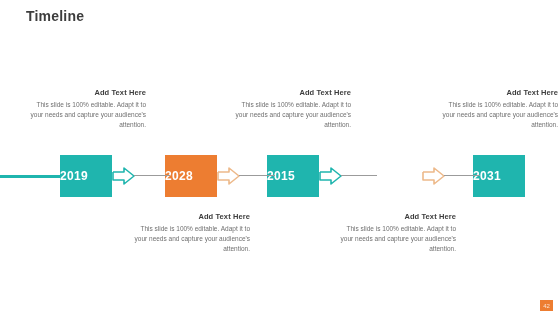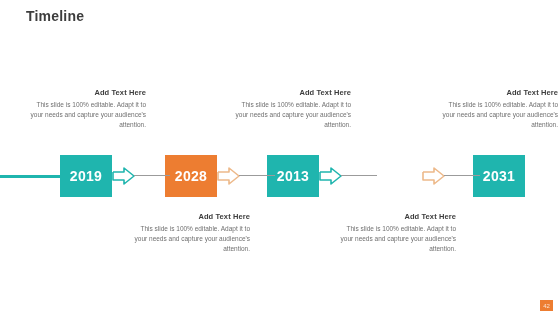--- a/index.html
+++ b/index.html
@@ -41,23 +41,23 @@
   }
 
   
   .year-box {
     position: absolute;
     width: 52px;
     height: 42px;
     top: 155px;
     display: flex;
     align-items: center;
-    justify-content: center;
+    justify-content: flex-start;
     color: #ffffff;
-    font-size: 14px;
+    font-size: 12px;
     font-weight: bold;
     letter-spacing: 0.3px;
   }
   .year-box.teal   { background: #1fb5ae; }
   .year-box.orange { background: #ed7d31; }
 
   
   .connector {
     position: absolute;
     top: 164px;
@@ -146,21 +146,21 @@
     <div class="txt-body">This slide is 100% editable. Adapt it to your needs and capture your audience's attention.</div>
   </div>
 
   <div class="year-box teal" style="left:60px;">
     <span>2019</span>
   </div>
   <div class="year-box orange" style="left:165px;">
     <span>2028</span>
   </div>
   <div class="year-box teal" style="left:267px;">
-    <span>2013</span>
+    <span>2015</span>
   </div>
   <div class="year-box teal" style="left:473px;">
     <span>2031</span>
   </div>
 
   <div class="connector" style="left:112px;">
     <span class="chev">
       <svg width="24" height="18" viewBox="0 0 24 18">
         <polyline points="1,5 12,5 12,1 22,9 12,17 12,13 1,13 1,5" fill="none" stroke="#1FB5AE" stroke-width="1.6" stroke-linejoin="round"></polyline>
       </svg>

